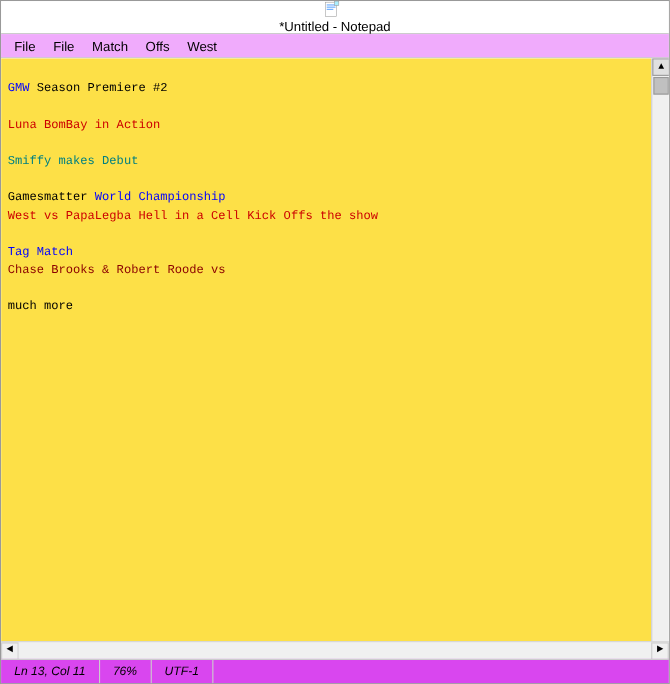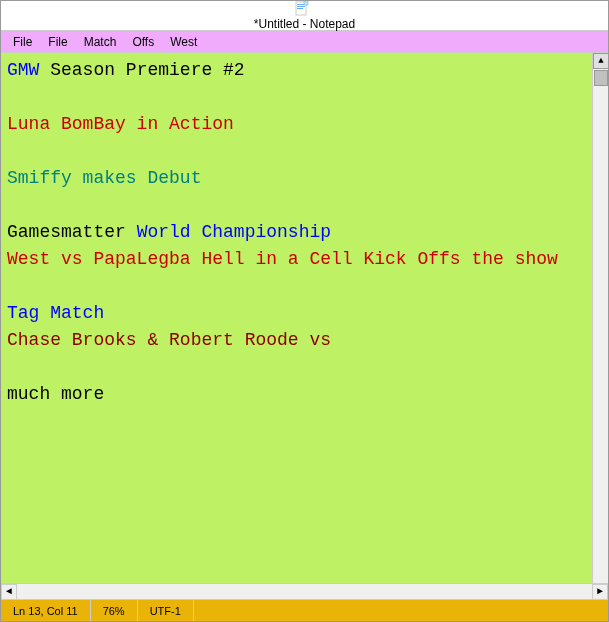--- a/index.html
+++ b/index.html
@@ -92,41 +92,42 @@
     
     .editor-container {
       flex: 1;
       display: flex;
       overflow: hidden;
       background: #fff;
     }
 
     .editor {
       flex: 1;
-      padding: 4px 6px;
+      padding: 20px 6px;
       font-family: 'Courier New', Courier, monospace;
-      font-size: 18px;
+      font-size: 11px;
       line-height: 1.5;
       overflow-y: auto;
       overflow-x: auto;
       white-space: pre;
       outline: none;
-      background: #bef264;
+      background: #fde047;
       color: #000;
     }
 
     
     .status-bar {
       height: 22px;
-      background: #eab308;
+      background: #d946ef;
       border-top: 1px solid #ccc;
       display: flex;
       align-items: center;
       padding: 0;
       flex-shrink: 0;
+      font-style: italic;
     }
 
     .status-section {
       font-family: 'Segoe UI', Arial, sans-serif;
       font-size: 11px;
       color: #000;
       padding: 0 12px;
       border-right: 1px solid #ccc;
       height: 100%;
       display: flex;

